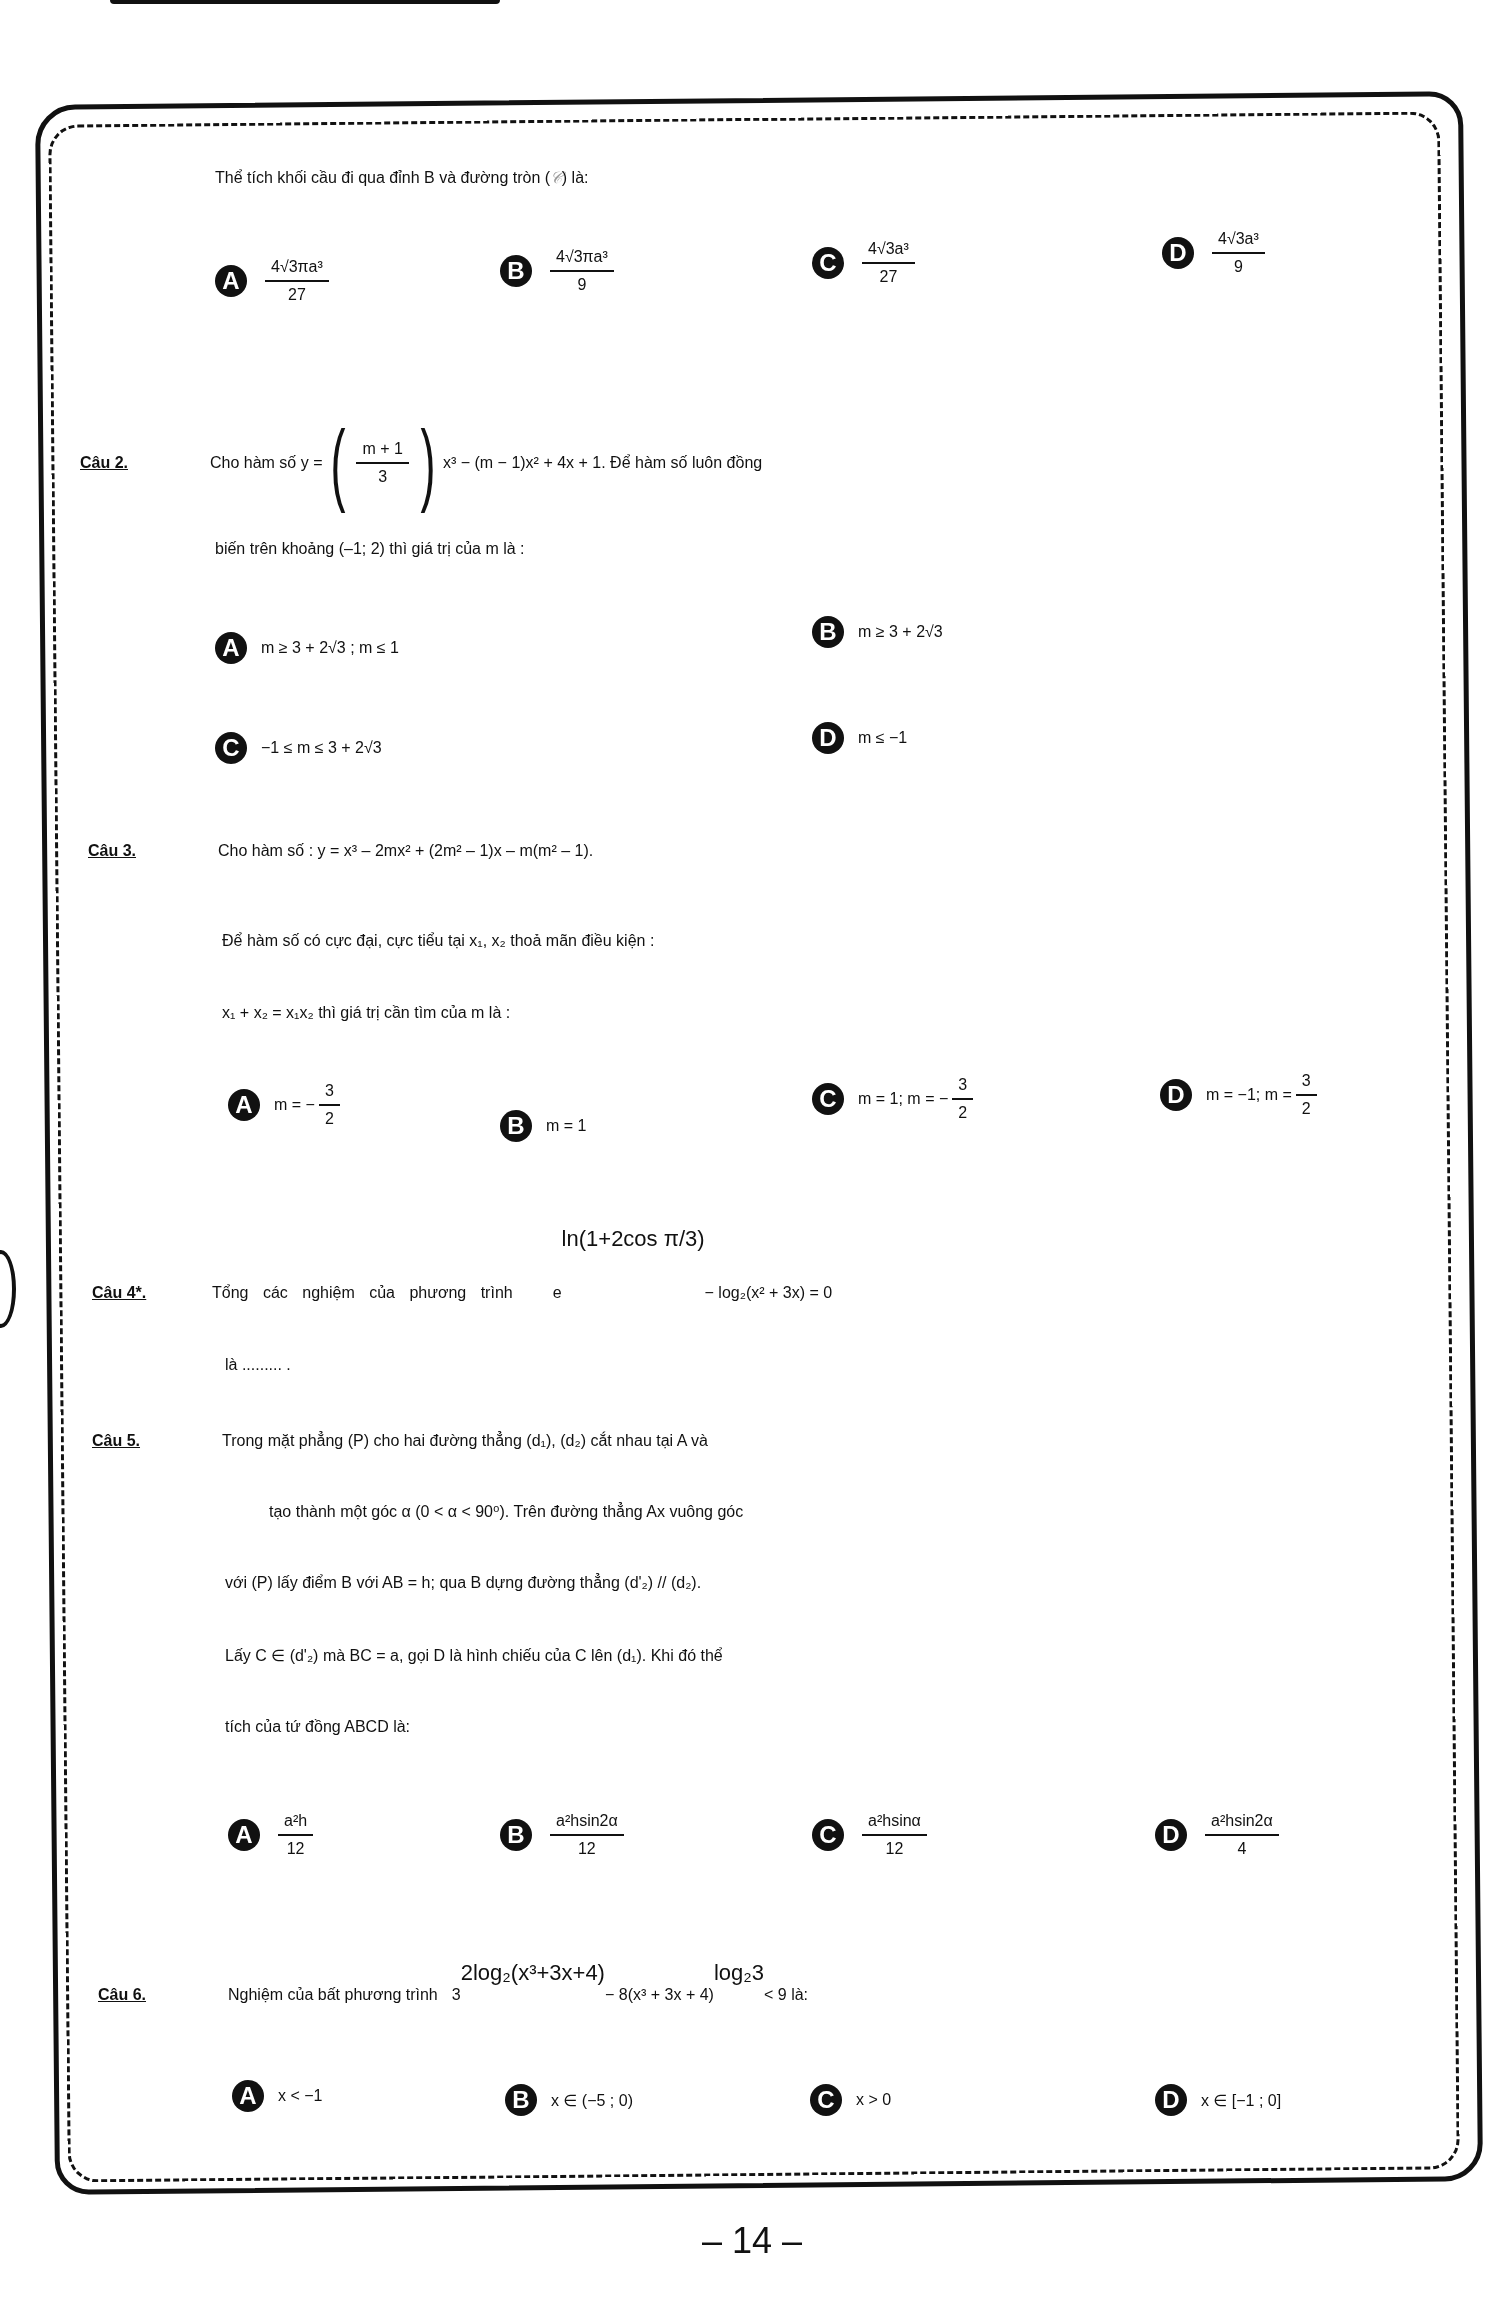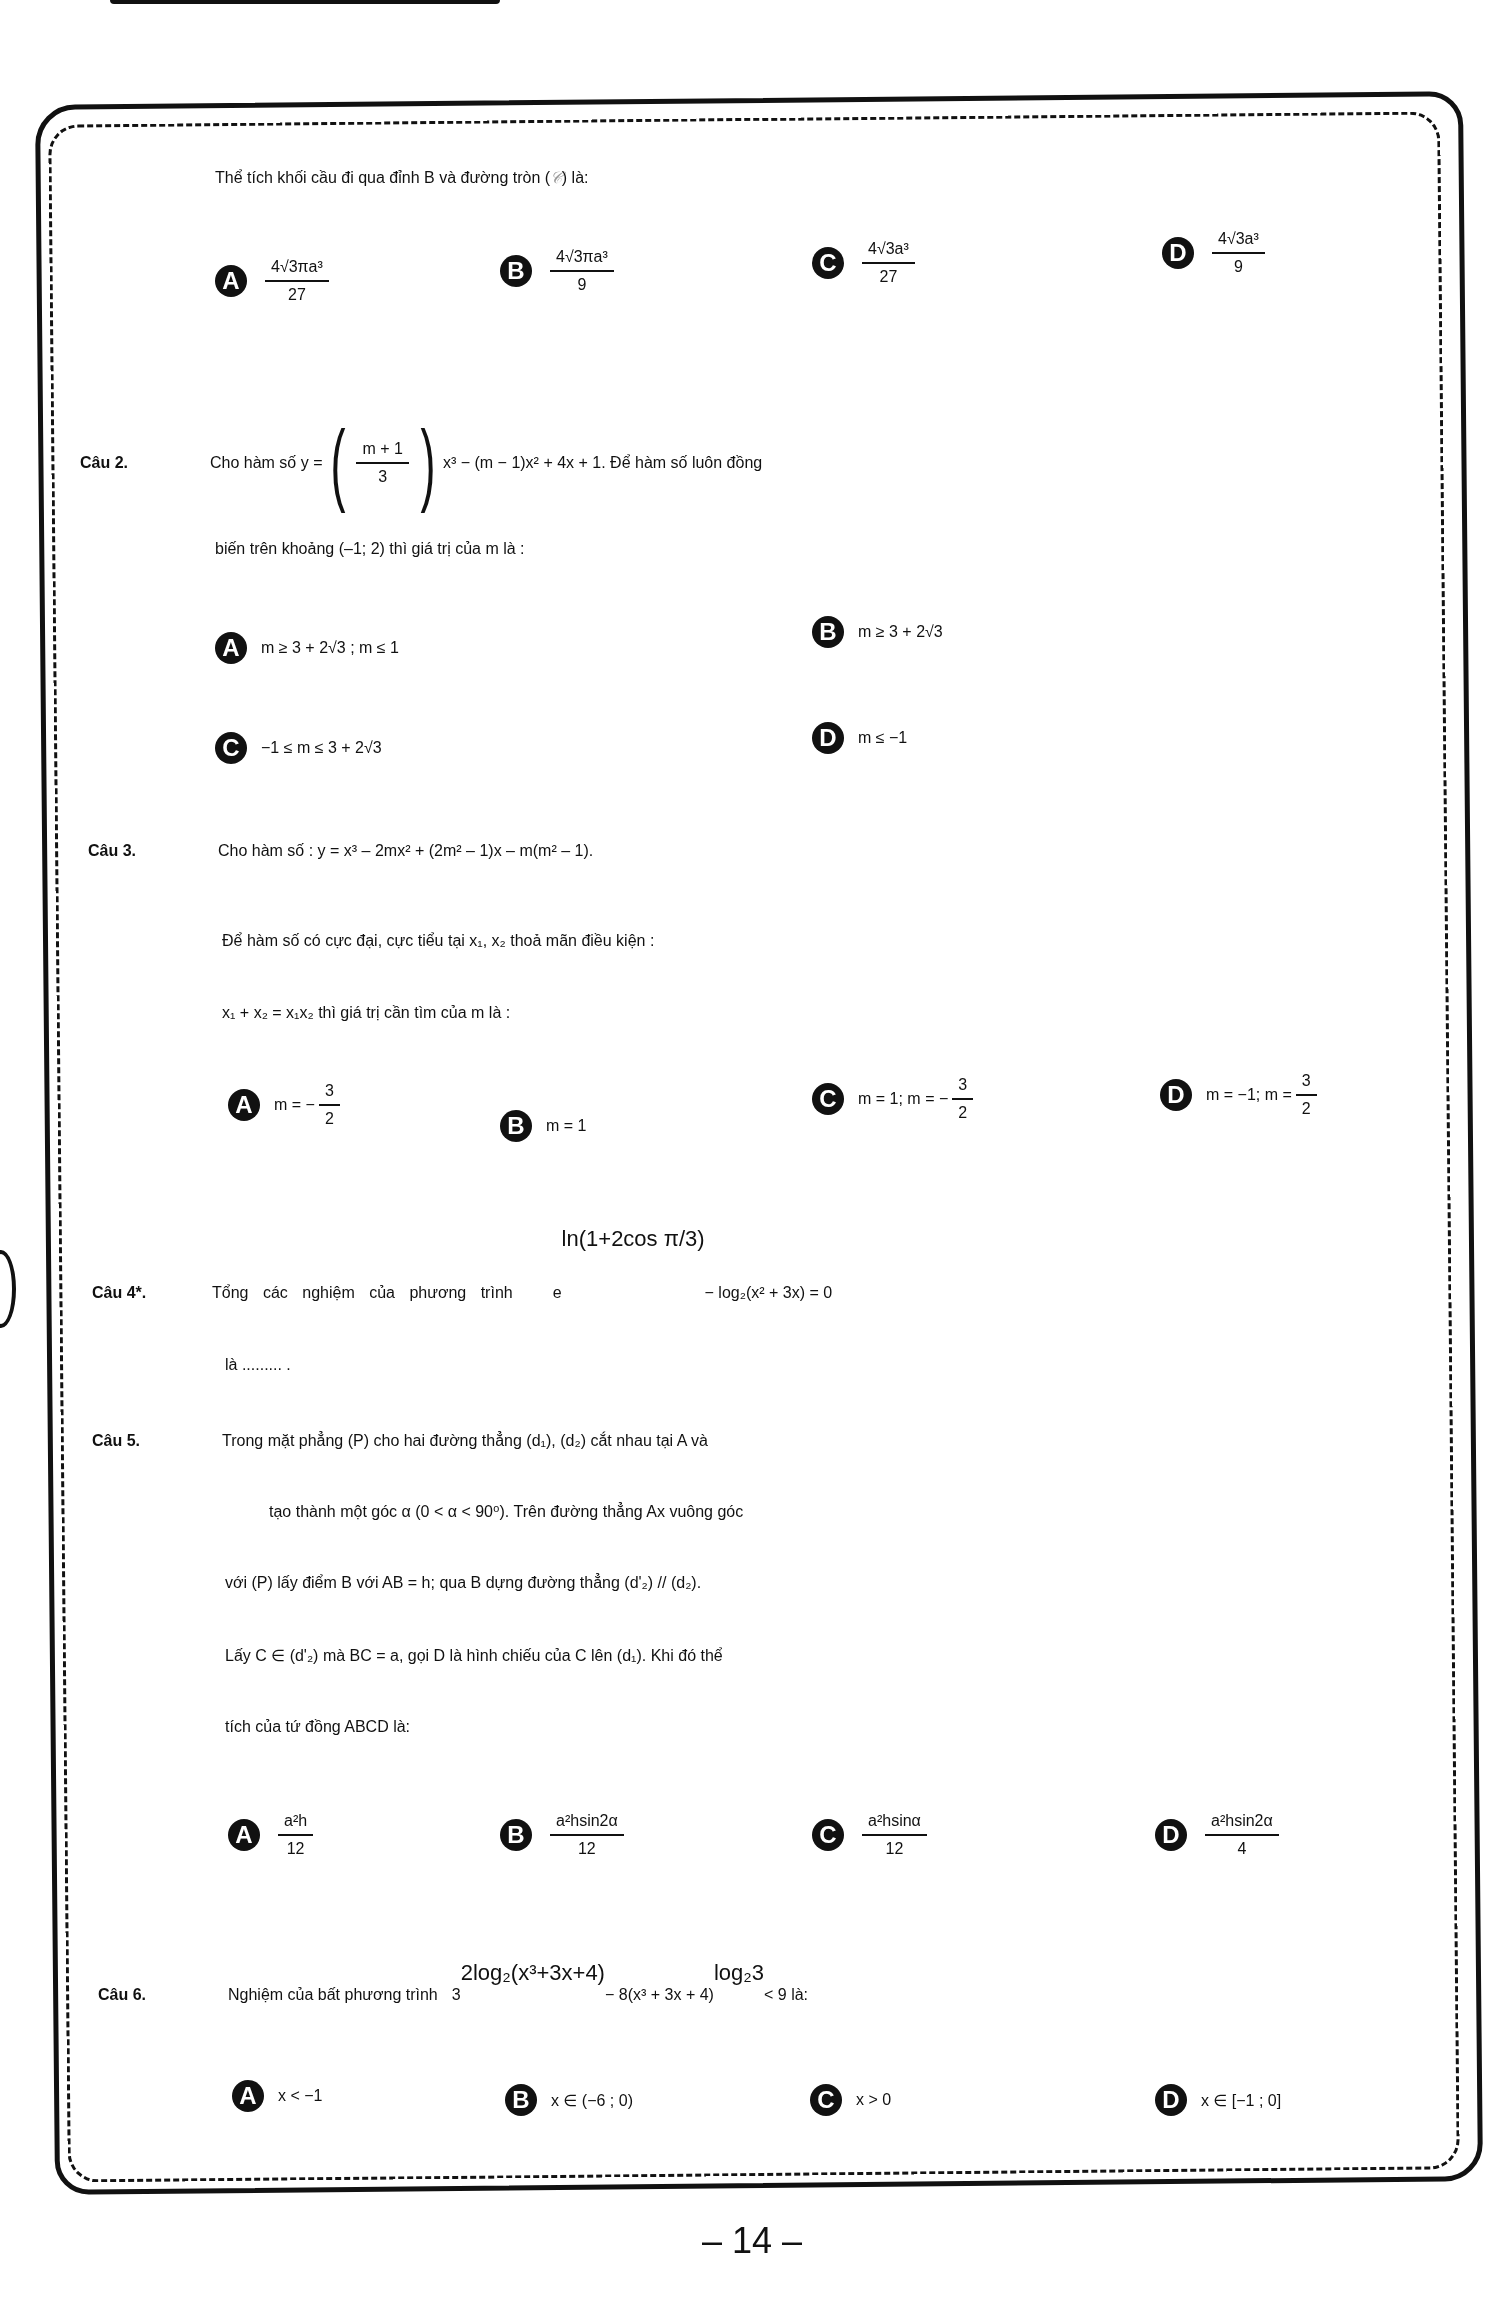--- a/index.html
+++ b/index.html
@@ -19,21 +19,21 @@
     .frame {
       position: absolute; left: 45px; top: 98px; width: 1418px; height: 2080px;
       border: 5px solid #111; border-radius: 40px 34px 38px 34px;
       transform: rotate(-0.55deg);
     }
     .frame-inner {
       position: absolute; left: 58px; top: 118px; width: 1386px; height: 2052px;
       border: 3px dashed #111; border-radius: 30px;
       transform: rotate(-0.55deg);
     }
-    .q-label { font-weight: bold; display: inline-block; width: 130px; }
+    .q-label { font-weight: bold; display: inline-block; width: 130px; text-decoration: underline; }
     .line { position: absolute; white-space: nowrap; }
     .opt { position: absolute; display: flex; align-items: center; white-space: nowrap; }
     .badge {
       display: inline-flex; align-items: center; justify-content: center;
       width: 32px; height: 32px; border-radius: 50%; background: #111; color: #fff;
       font-weight: bold; font-size: 24px; margin-right: 14px; flex: 0 0 auto;
     }
     .frac { display: inline-flex; flex-direction: column; align-items: center; vertical-align: middle; margin: 0 4px; }
     .frac .num { padding: 0 6px 4px; border-bottom: 2px solid #111; }
     .frac .den { padding-top: 4px; }
@@ -209,21 +209,21 @@
     <span class="small-exp" style="position:relative; top:-18px;">log₂3</span>
     <span> &lt; 9 là:</span>
 </div>
 
 <div class="opt" style="left:232px; top:2080px;">
   <span class="badge">A</span>
     <span>x &lt; −1</span>
 </div>
 <div class="opt" style="left:505px; top:2084px;">
   <span class="badge">B</span>
-    <span>x ∈ (−6 ; 0)</span>
+    <span>x ∈ (−5 ; 0)</span>
 </div>
 <div class="opt" style="left:810px; top:2084px;">
   <span class="badge">C</span>
     <span>x &gt; 0</span>
 </div>
 <div class="opt" style="left:1155px; top:2084px;">
   <span class="badge">D</span>
     <span>x ∈ [−1 ; 0]</span>
 </div>
 

